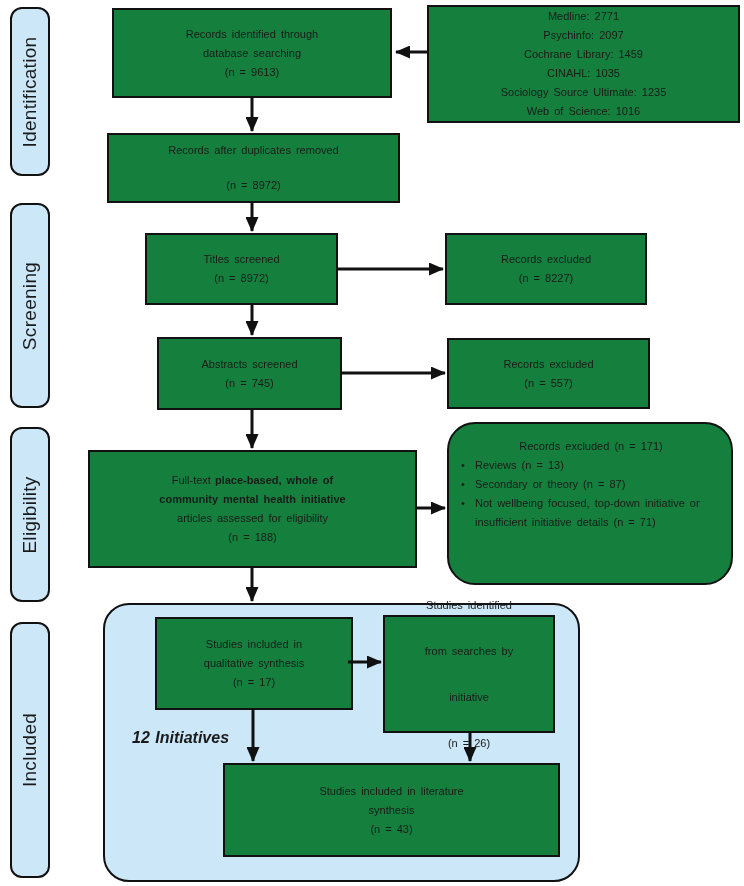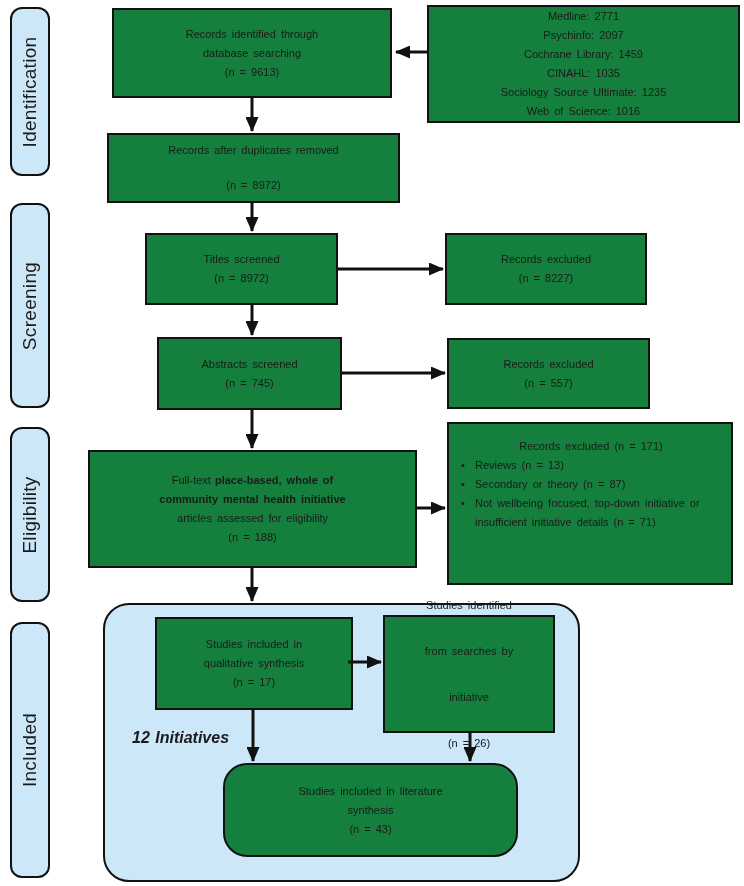--- a/index.html
+++ b/index.html
@@ -18,21 +18,21 @@
     background:#cce7f8;border:2px solid #111111;border-radius:12px;
     display:flex;align-items:center;justify-content:center;z-index:2;
   }
   .stage span{transform:rotate(-90deg);white-space:nowrap;font-size:19px;letter-spacing:.3px;}
   .pool{
     position:absolute;box-sizing:border-box;background:#cce7f8;
     border:2px solid #111111;border-radius:26px;z-index:1;
   }
   .b{font-weight:bold;}
   .pre{margin-right:4px;}
-  .excl3{justify-content:flex-start;align-items:stretch;padding:13px 10px 0 12px;}
+  .excl3{justify-content:flex-start;align-items:stretch;padding:13px 10px 0 12px;border-radius:28px;}
   .excl-title{text-align:center;}
   .bullet{display:flex;text-align:left;}
   .dot{flex:0 0 14px;}
   .note{
     position:absolute;font-weight:bold;font-size:16px;z-index:3;word-spacing:1px;
   }
   #arrows{position:absolute;left:0;top:0;z-index:4;pointer-events:none;}
 </style>
 </head>
 <body>
@@ -125,21 +125,21 @@
 
   <div class="box" style="left:383px;top:615px;width:172px;height:118px;gap:27px;">
     <div>Studies identified</div>
     <div>from searches by</div>
     <div>initiative</div>
     <div>(n = 26)</div>
   </div>
 
   <div class="note" style="left:132px;top:729px;font-style:italic;">12 Initiatives</div>
 
-  <div class="box" style="left:223px;top:763px;width:295px;height:94px;border-radius:24px;">
+  <div class="box" style="left:223px;top:763px;width:337px;height:94px;">
     <div>Studies included in literature</div>
     <div>synthesis</div>
     <div>(n = 43)</div>
   </div>
 
   <svg id="arrows" width="744" height="886" viewBox="0 0 744 886" aria-hidden="true">
     <defs>
       <marker id="ah" markerUnits="userSpaceOnUse" markerWidth="15" markerHeight="13" refX="14" refY="6.5" orient="auto">
         <path d="M0,0 L15,6.5 L0,13 Z" fill="#111111"></path>
       </marker>

